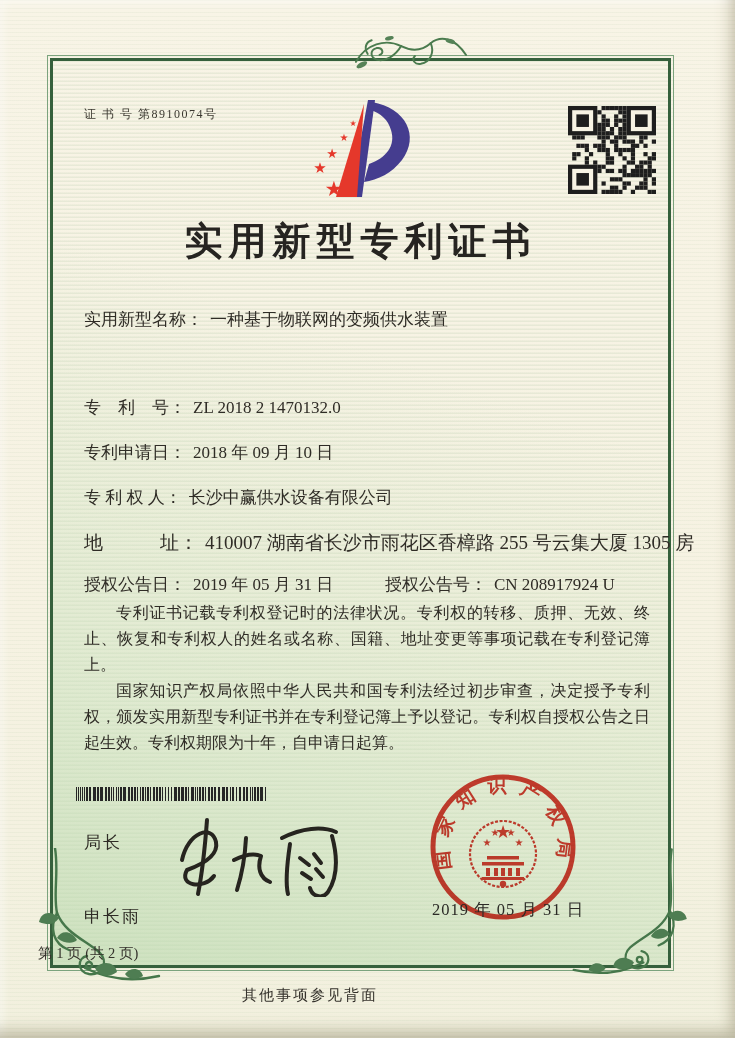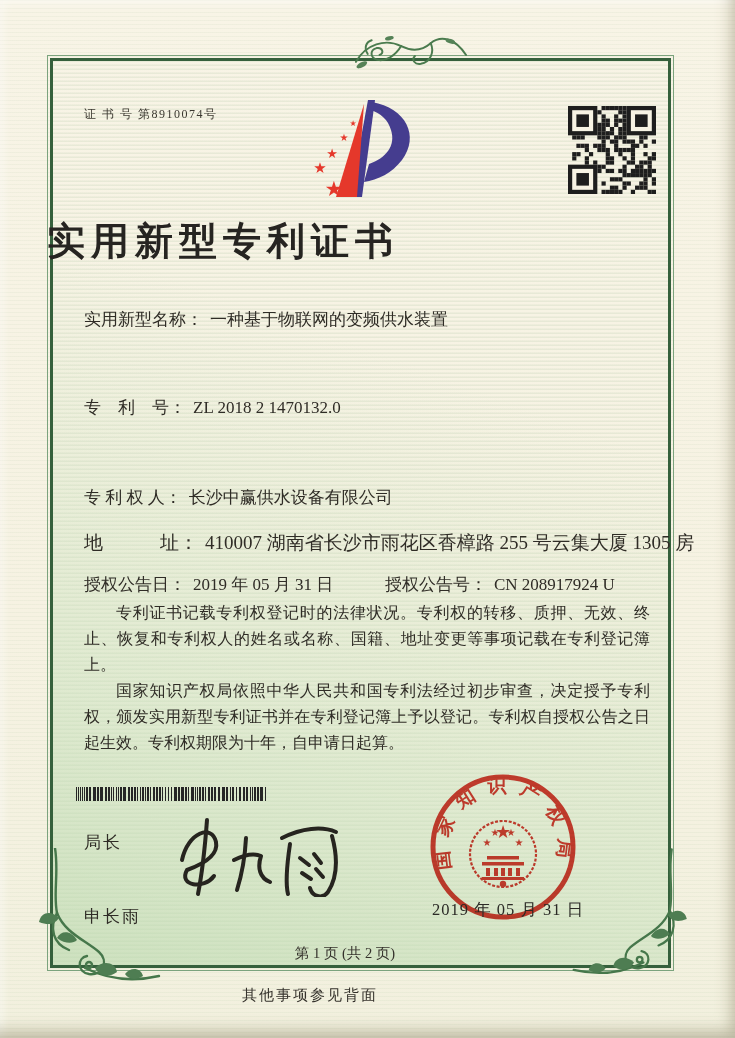--- a/index.html
+++ b/index.html
@@ -14,35 +14,35 @@
         box-shadow:inset -9px -12px 16px -6px rgba(120,110,80,.45),
                    inset 3px 3px 10px rgba(255,255,255,.5);}
   .frame-outer{position:absolute;left:47px;top:55px;width:627px;height:916px;
         border:1px solid #7ba37d;box-sizing:border-box;padding:2px;}
   .frame-inner{width:100%;height:100%;box-sizing:border-box;border:3px solid #35603c;
         background:
           linear-gradient(200deg, rgba(235,242,225,0) 35%, rgba(196,224,186,0.45) 75%, rgba(183,216,172,0.62) 100%),
           repeating-linear-gradient(180deg, rgba(124,168,118,0.13) 0 1px, rgba(124,168,118,0) 1px 4px);}
   .abs{position:absolute;}
   .cert-no{left:84px;top:106px;font-size:12px;letter-spacing:1.5px;color:#3a372f;}
-  .title{left:47px;top:216px;width:627px;text-align:left;font-size:38px;
+  .title{left:47px;top:216px;width:627px;text-align:center;font-size:38px;
          font-weight:bold;letter-spacing:6px;color:#262421;}
   .row{position:absolute;left:84px;white-space:nowrap;font-size:17px;color:#2f2c26;}
   .row .val{margin-left:7px;}
   .grant-b{position:absolute;left:301px;top:0;white-space:nowrap;}
   .body-text{left:84px;top:600px;width:566px;font-size:16px;line-height:26px;
              text-align:justify;color:#2f2c26;}
   .body-text p{margin:0;text-indent:2em;}
   .barcode{left:76px;top:787px;width:192px;height:14px;display:flex;align-items:stretch;}
   .barcode span{background:#262626;}
   .director{left:84px;font-size:17px;color:#2f2c26;letter-spacing:2px;}
   .sig{left:160px;top:812px;}
   .seal{left:428px;top:772px;mix-blend-mode:multiply;opacity:.95;}
   .seal-date{left:432px;top:899px;font-size:16.5px;letter-spacing:1px;color:#2b2a26;z-index:1;}
-  .page-num{left:59px;top:944px;width:556px;text-align:center;font-size:14.5px;color:#34312b;padding-left:8px;}
+  .page-num{left:30px;top:944px;width:556px;font-size:14.5px;color:#34312b;padding-left:8px;}
   .footer{left:47px;top:986px;width:526px;text-align:center;font-size:15px;color:#34312b;letter-spacing:2px;}
   svg{display:block;}
 </style>
 </head>
 <body>
 
 <div class="page">
 
   <div class="frame-outer">
     <div class="frame-inner"></div>
@@ -267,20 +267,23 @@
     </svg>
 
   <div class="abs title">实用新型专利证书</div>
 
   <div class="row" style="top:308px;">
     <span>实用新型名称：</span><span class="val">一种基于物联网的变频供水装置</span>
   </div>
   <div class="row" style="top:396px;text-align:right;">
     <span>专　利　号：</span><span class="val">ZL 2018 2 1470132.0</span>
   </div>
+  <div class="row" style="top:441px;">
+    <span>专利申请日：</span><span class="val">2018 年 09 月 10 日</span>
+  </div>
   <div class="row" style="top:486px;">
     <span>专 利 权 人：</span><span class="val">长沙中赢供水设备有限公司</span>
   </div>
   <div class="row" style="top:530px;font-size:19px;">
     <span>地　　　址：</span><span class="val">410007 湖南省长沙市雨花区香樟路 255 号云集大厦 1305 房</span>
   </div>
   <div class="row" style="top:573px;width:566px;">
     <span>授权公告日：</span><span class="val">2019 年 05 月 31 日</span>
     <span class="grant-b">
       <span>授权公告号：</span><span class="val">CN 208917924 U</span>

